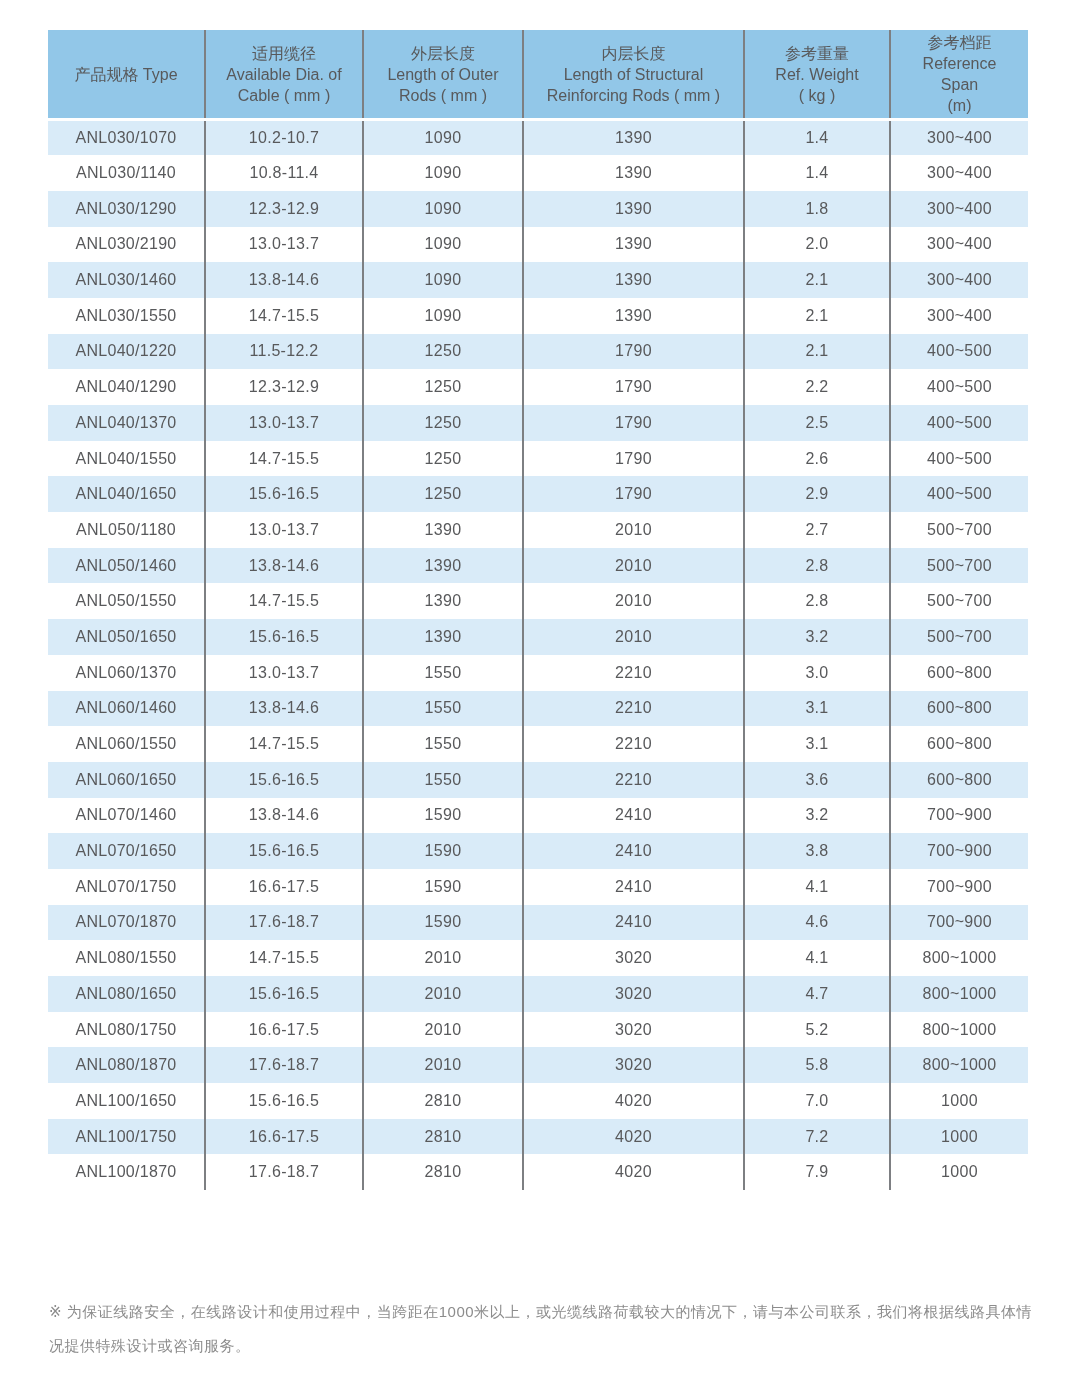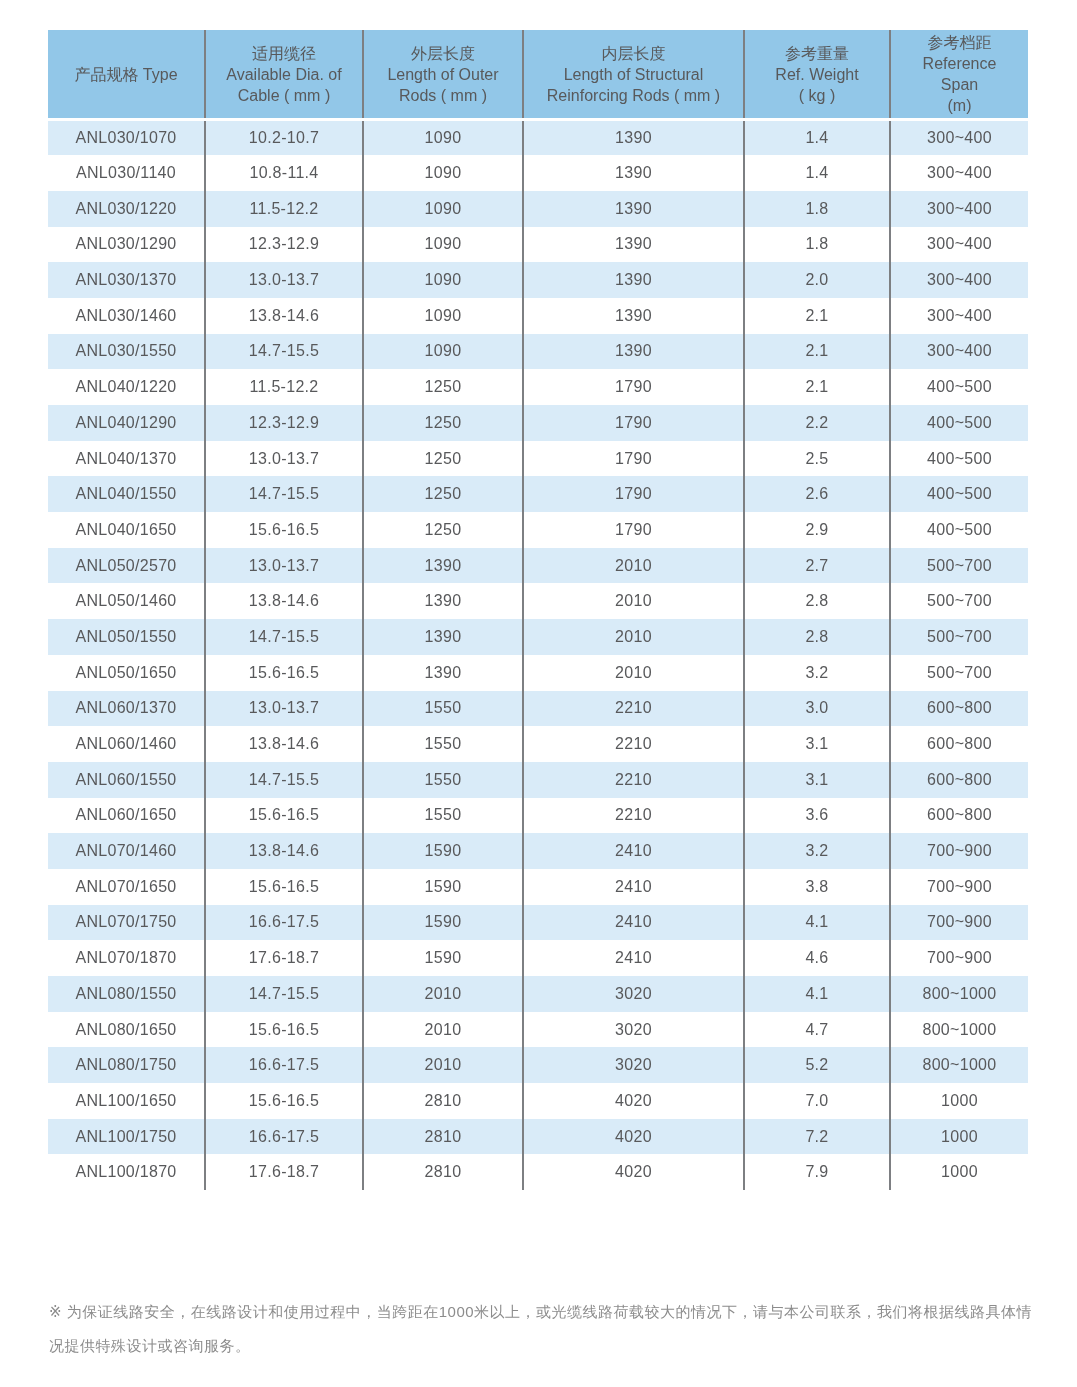--- a/index.html
+++ b/index.html
@@ -131,37 +131,29 @@
         </tr>
         <tr>
           <td>ANL030/1140</td>
           <td>10.8-11.4</td>
           <td>1090</td>
           <td>1390</td>
           <td>1.4</td>
           <td>300~400</td>
         </tr>
         <tr>
-          <td>ANL030/1220</td>
-          <td>11.5-12.2</td>
-          <td>1090</td>
-          <td>1390</td>
-          <td>1.8</td>
-          <td>300~400</td>
-        </tr>
-        <tr>
           <td>ANL030/1290</td>
           <td>12.3-12.9</td>
           <td>1090</td>
           <td>1390</td>
           <td>1.8</td>
           <td>300~400</td>
         </tr>
         <tr>
-          <td>ANL030/1370</td>
+          <td>ANL030/2190</td>
           <td>13.0-13.7</td>
           <td>1090</td>
           <td>1390</td>
           <td>2.0</td>
           <td>300~400</td>
         </tr>
         <tr>
           <td>ANL030/1460</td>
           <td>13.8-14.6</td>
           <td>1090</td>
@@ -211,21 +203,21 @@
         </tr>
         <tr>
           <td>ANL040/1650</td>
           <td>15.6-16.5</td>
           <td>1250</td>
           <td>1790</td>
           <td>2.9</td>
           <td>400~500</td>
         </tr>
         <tr>
-          <td>ANL050/2570</td>
+          <td>ANL050/1180</td>
           <td>13.0-13.7</td>
           <td>1390</td>
           <td>2010</td>
           <td>2.7</td>
           <td>500~700</td>
         </tr>
         <tr>
           <td>ANL050/1460</td>
           <td>13.8-14.6</td>
           <td>1390</td>
@@ -331,20 +323,28 @@
         </tr>
         <tr>
           <td>ANL080/1750</td>
           <td>16.6-17.5</td>
           <td>2010</td>
           <td>3020</td>
           <td>5.2</td>
           <td>800~1000</td>
         </tr>
         <tr>
+          <td>ANL080/1870</td>
+          <td>17.6-18.7</td>
+          <td>2010</td>
+          <td>3020</td>
+          <td>5.8</td>
+          <td>800~1000</td>
+        </tr>
+        <tr>
           <td>ANL100/1650</td>
           <td>15.6-16.5</td>
           <td>2810</td>
           <td>4020</td>
           <td>7.0</td>
           <td>1000</td>
         </tr>
         <tr>
           <td>ANL100/1750</td>
           <td>16.6-17.5</td>

